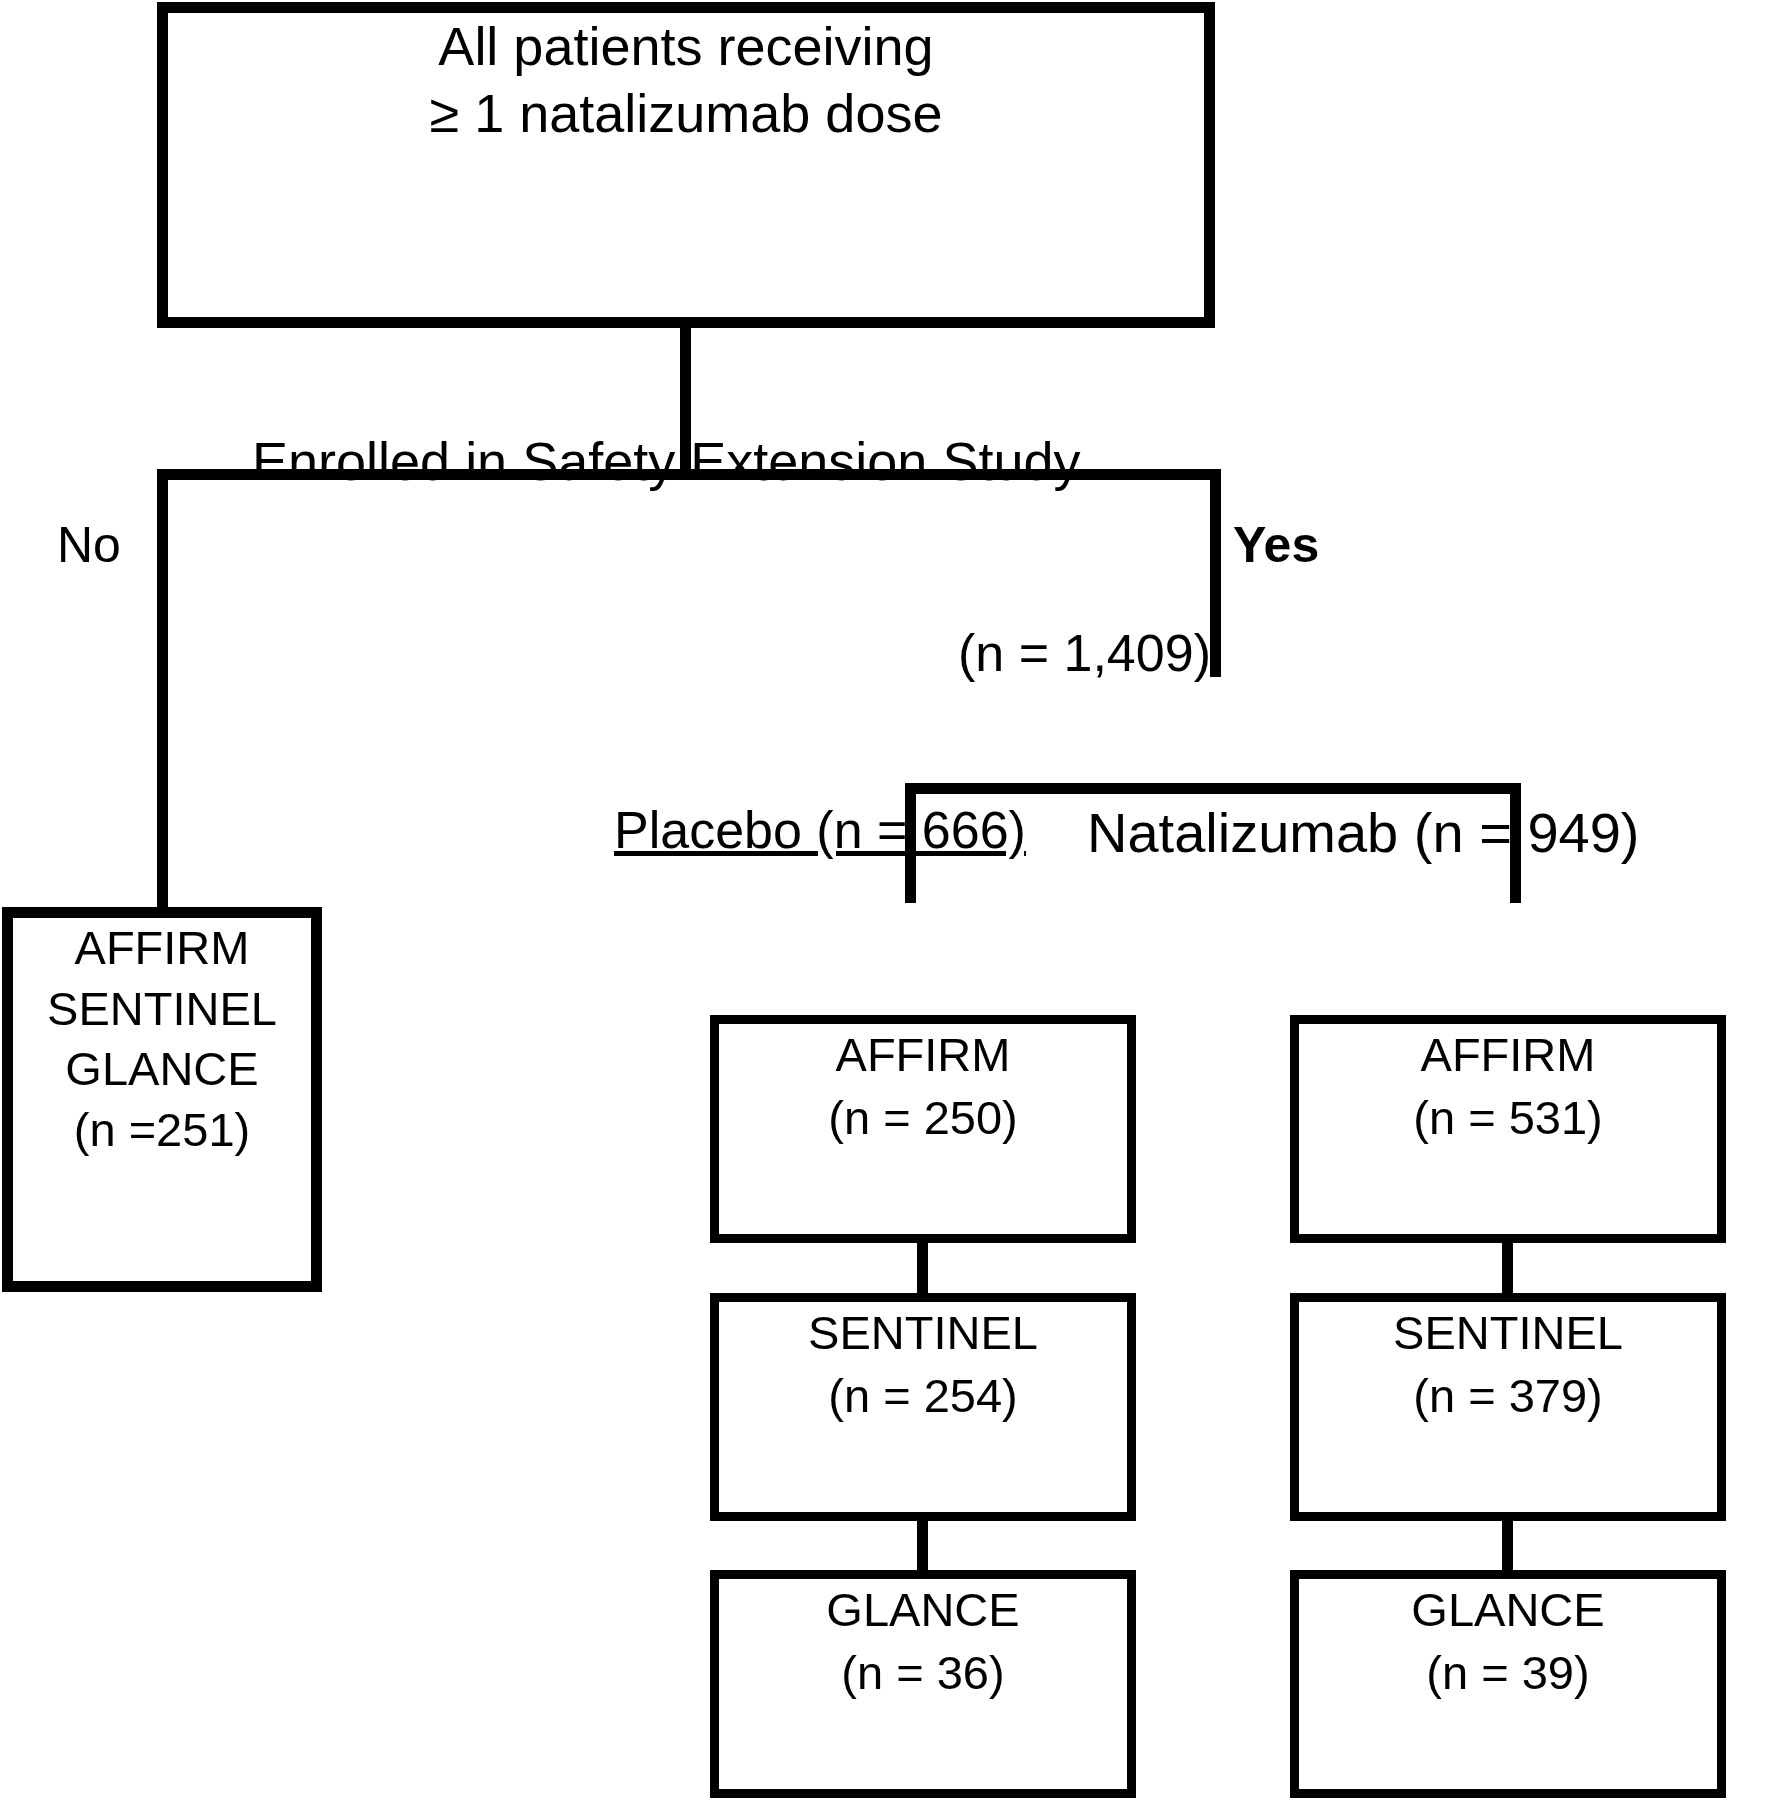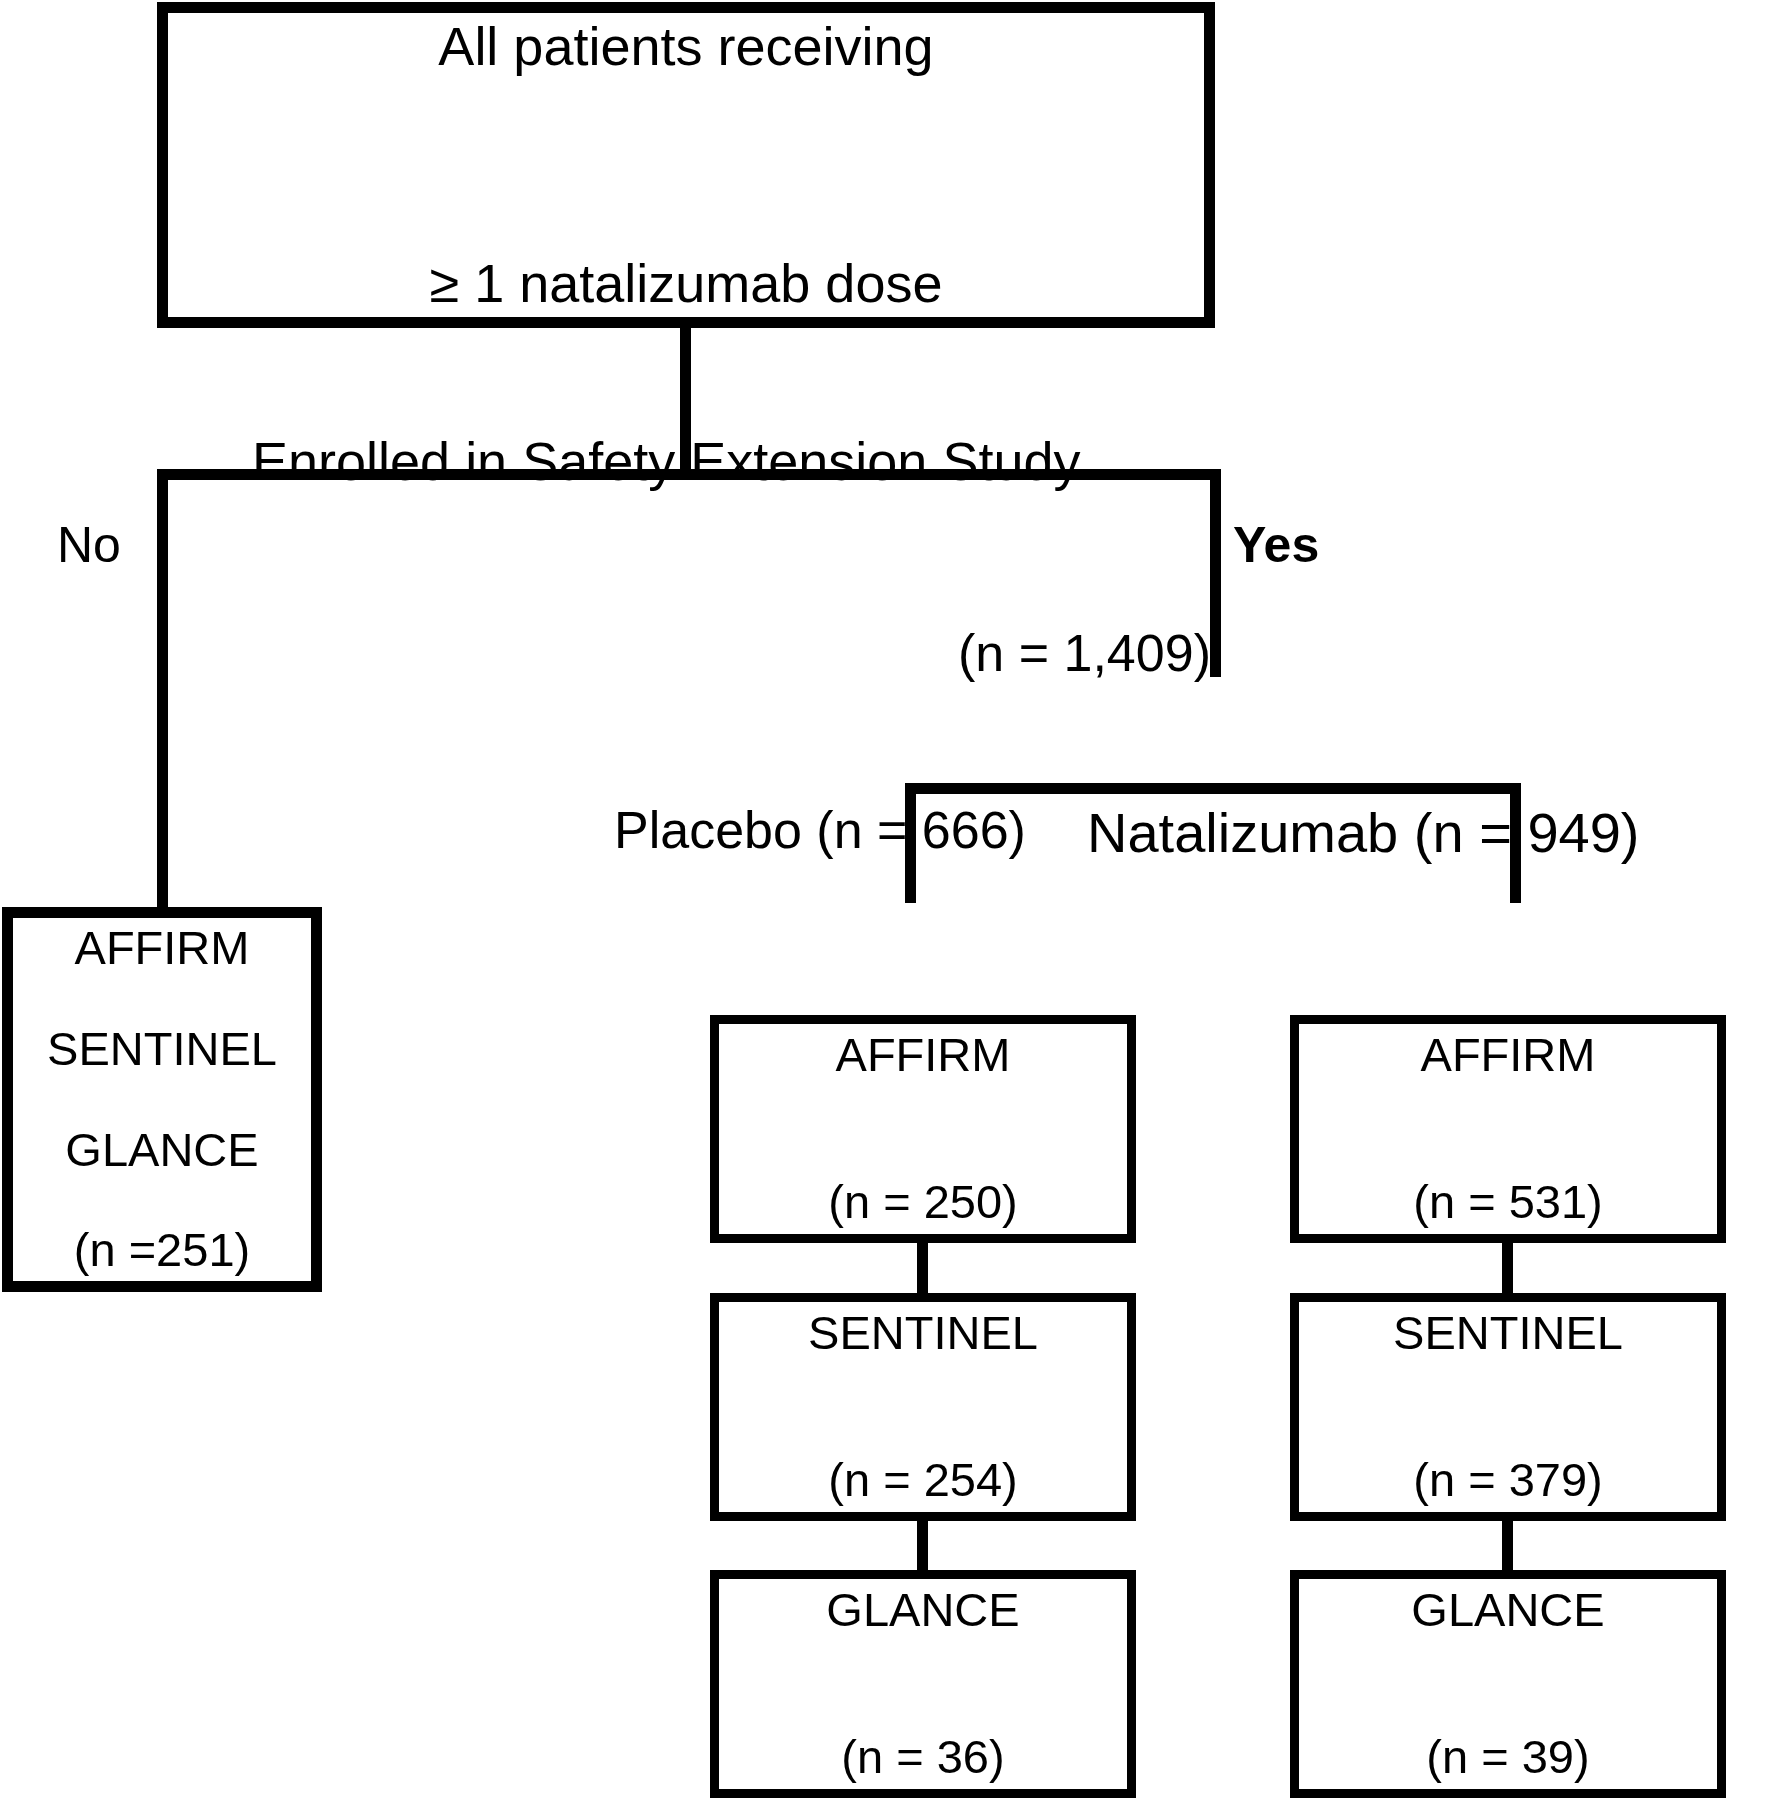--- a/index.html
+++ b/index.html
@@ -19,21 +19,21 @@
   }
   
   .box {
     position: absolute;
     box-sizing: border-box;
     border: 9px solid #000000;
     background: #ffffff;
     display: flex;
     flex-direction: column;
     align-items: center;
-    justify-content: space-between;
+    justify-content: flex-start;
     text-align: center;
     line-height: 1.16;
   }
   .box.thick { border-width: 11px; }
   .box-line { display: block; white-space: nowrap; }
 
   #box-top {
     left: 157px; top: 2px; width: 1058px; height: 326px;
     font-size: 54px;
   }
@@ -94,20 +94,21 @@
     font-size: 50px;
     font-weight: bold;
   }
   #label-enrolled-n {
     left: 958px; top: 625px;
     font-size: 52px;
   }
   #label-placebo {
     left: 614px; top: 802px;
     font-size: 52px;
+    text-decoration: underline;
   }
   #label-natalizumab {
     left: 1087px; top: 802px;
     font-size: 56px;
   }
 </style>
 </head>
 <body>
 
 <div id="canvas">

